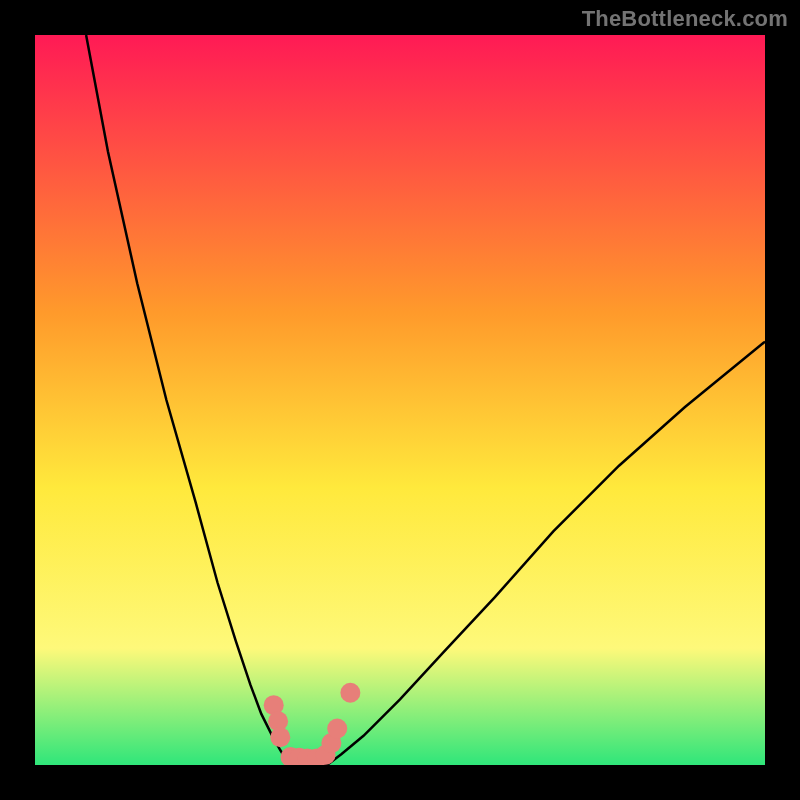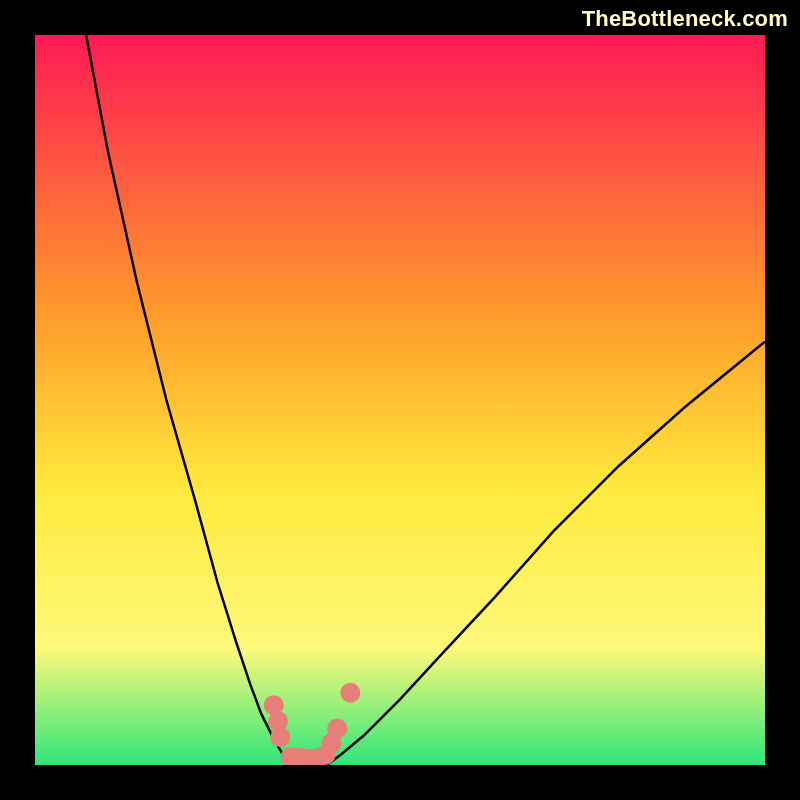--- a/index.html
+++ b/index.html
@@ -21,21 +21,21 @@
     left: 35px;
     top: 35px;
     width: 730px;
     height: 730px;
     overflow: hidden;
   }
   .watermark {
     position: absolute;
     top: 6px;
     right: 12px;
-    color: #fef9c3;
+    color: #737373;
     font-size: 22px;
     font-weight: 600;
     letter-spacing: 0.2px;
     user-select: none;
   }
   svg { display: block; }
 </style>
 </head>
 <body>
 

